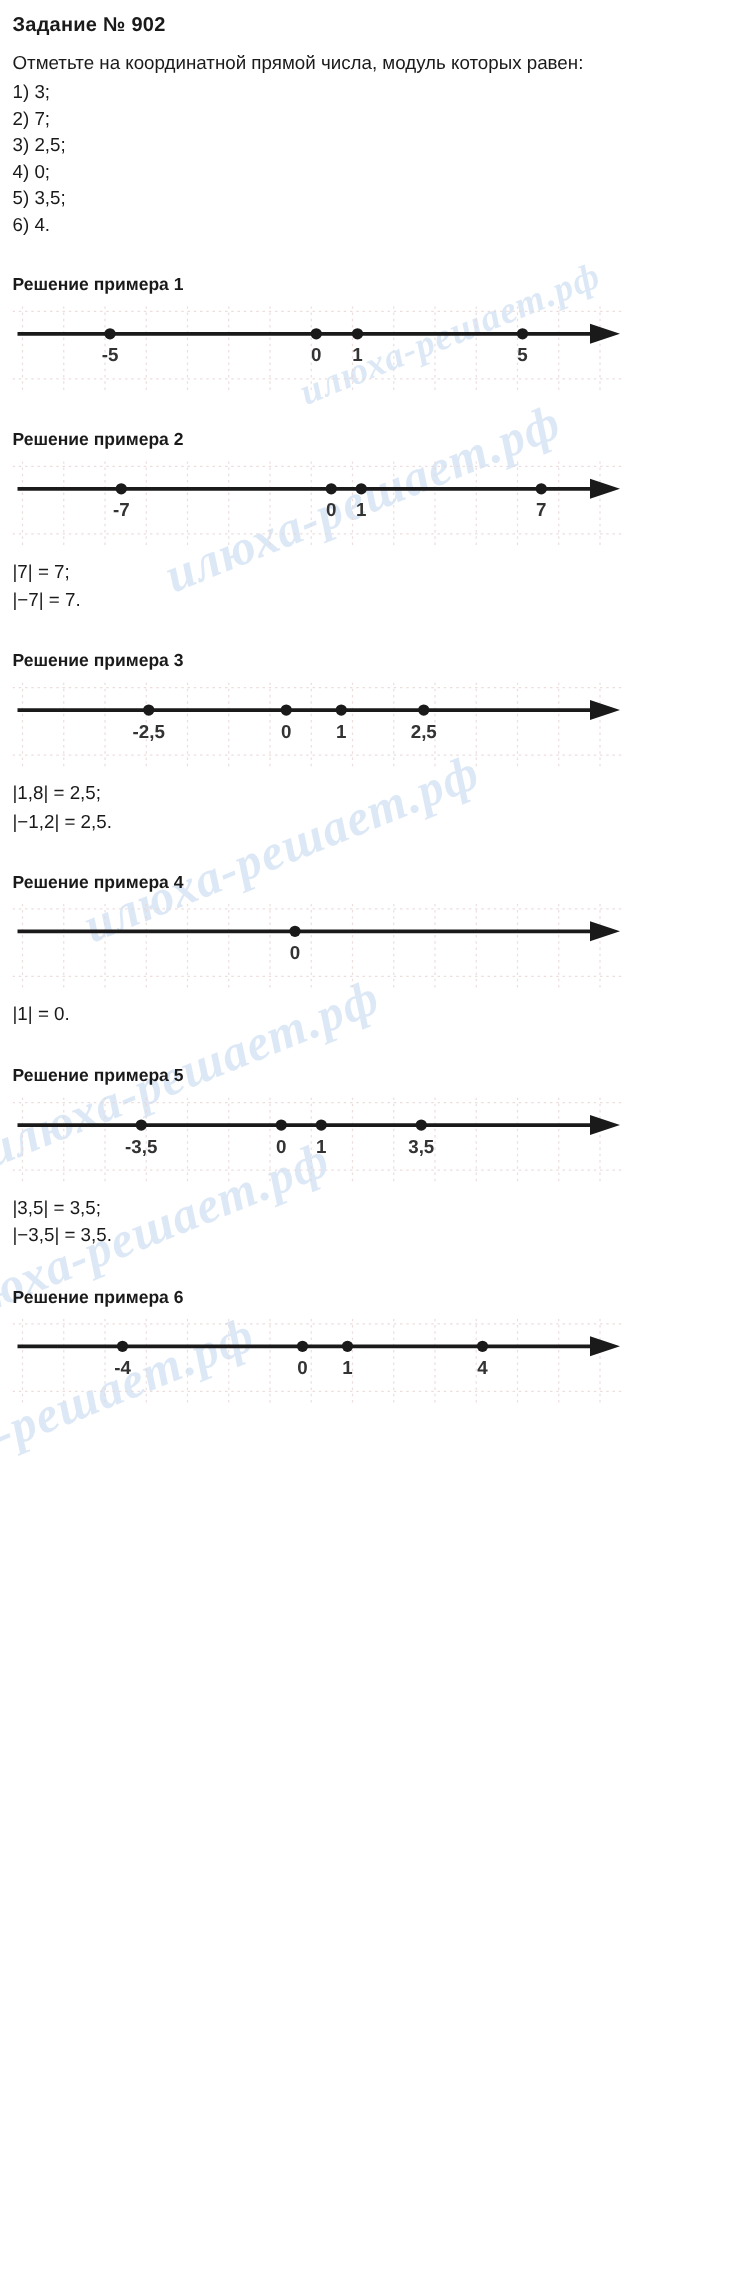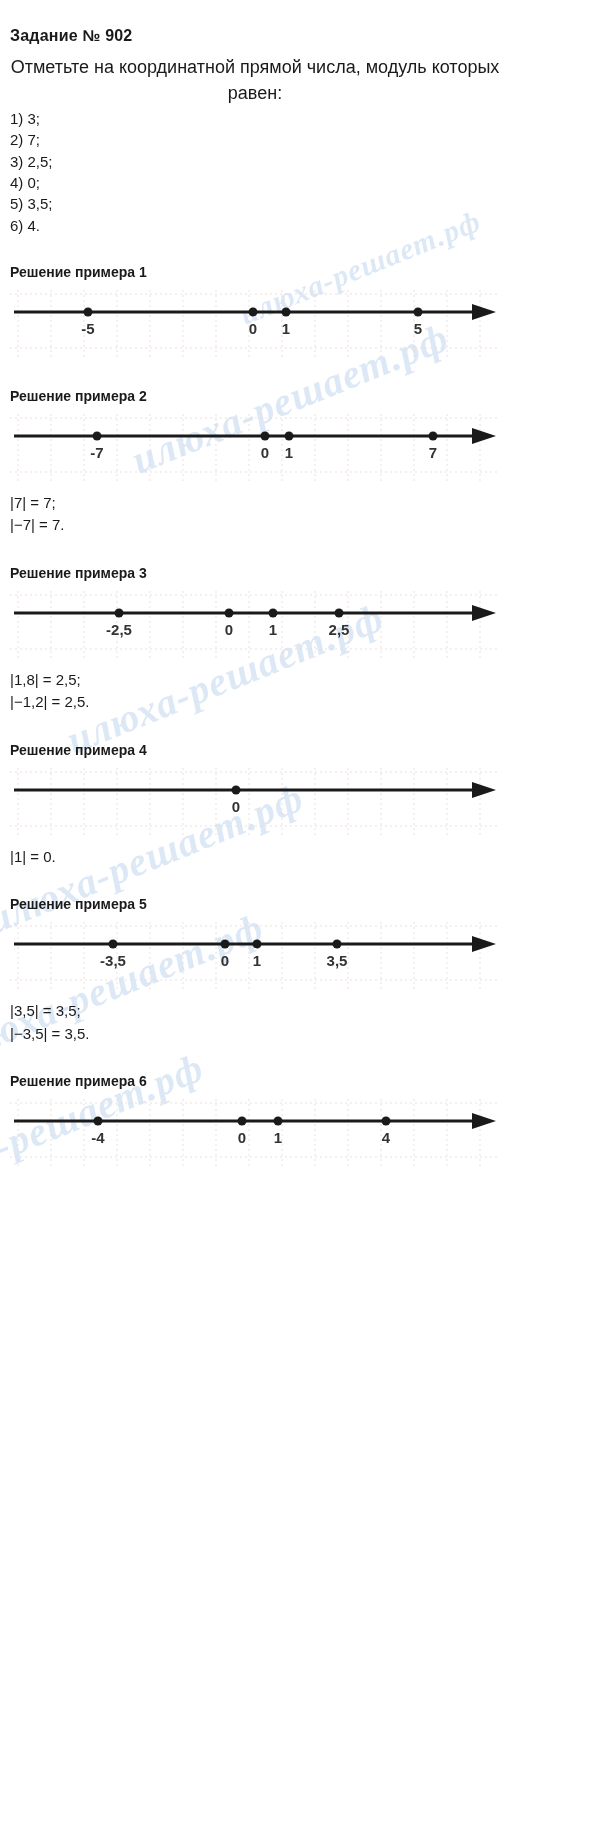--- a/index.html
+++ b/index.html
@@ -12,38 +12,37 @@
     width: 600px;
     min-height: 1833px;
     font-family: "Liberation Sans", sans-serif;
     color: #1a1a1a;
     position: relative;
     overflow: hidden;
   }
   .page {
     position: relative;
     width: 600px;
-    padding: 25px 10px 0 10px;
+    padding: 10px 10px 0 10px;
     z-index: 2;
   }
   .task-title {
     font-size: 16px;
     font-weight: bold;
     margin: 2px 0 10px 0;
     letter-spacing: 0.2px;
   }
   .task-title .num {
     font-weight: bold;
   }
   .prompt {
-    font-size: 18px;
+    font-size: 15px;
     line-height: 1.42;
     margin: 0 0 2px 0;
     max-width: 490px;
-    text-align: center;
   }
   .item-list {
     font-size: 15px;
     line-height: 1.42;
     margin: 0;
   }
   .item-list div { white-space: pre; }
 
   .solution-head {
     font-size: 14px;

